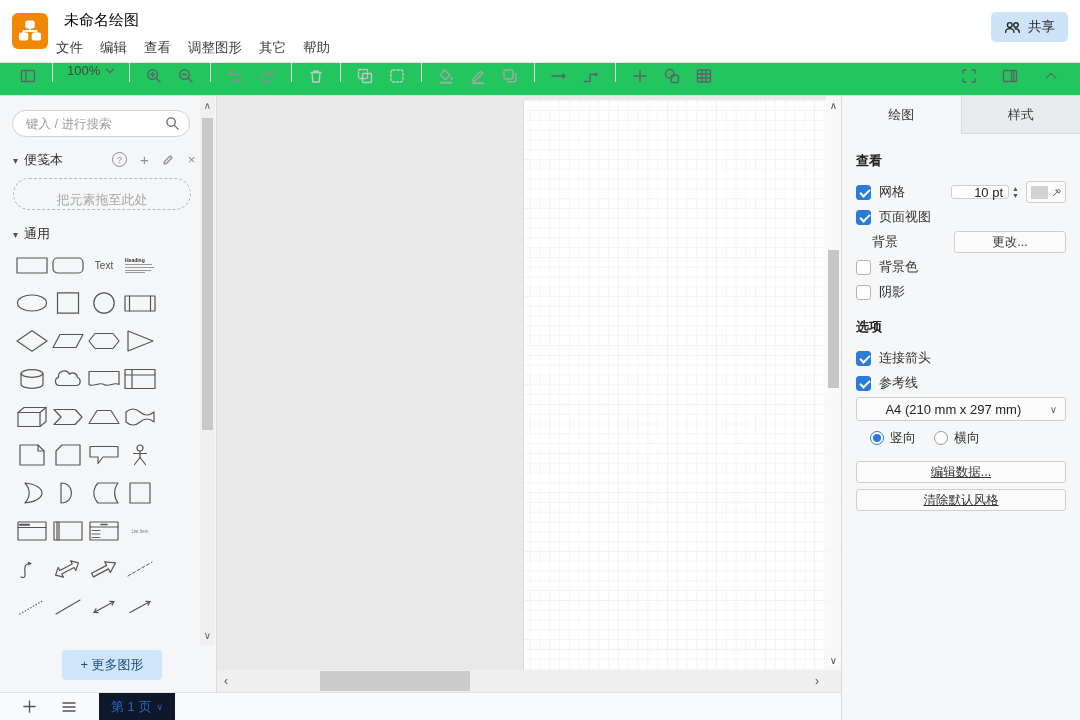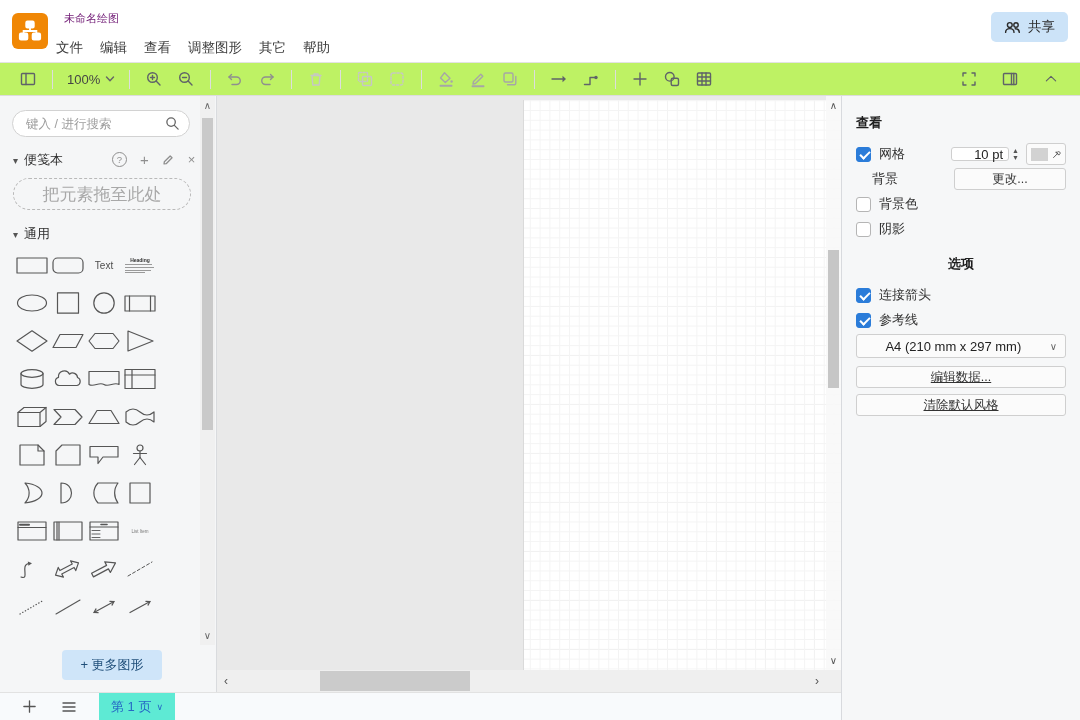--- a/index.html
+++ b/index.html
@@ -4,27 +4,27 @@
 <style>
   html,body{margin:0;padding:0;}
   body{font-family:"Liberation Sans","DejaVu Sans",sans-serif;background:#fff;}
   .app{position:relative;width:1080px;height:720px;overflow:hidden;background:#fff;font-size:13px;color:#333;}
   svg{display:block;}
   .icon{stroke:currentColor;fill:none;stroke-width:1.4;stroke-linecap:round;stroke-linejoin:round;}
 
   
   .header{position:absolute;left:0;top:0;right:0;height:62px;background:#fff;border-bottom:1px solid #e3e3e3;}
   .logo{position:absolute;left:12px;top:13px;width:36px;height:36px;border-radius:6px;background:#F08705;display:flex;align-items:center;justify-content:center;}
-  .doc-title{position:absolute;left:64px;top:11px;font-size:11px;color:#701a75;}
+  .doc-title{position:absolute;left:64px;top:11px;font-size:15px;color:#000000;}
   .menubar{position:absolute;left:56px;top:39px;display:flex;gap:17px;font-size:13.5px;color:#3c3c3c;}
   .menu-item{cursor:default;}
   .share-btn{position:absolute;right:12px;top:12px;height:30px;padding:0 13px;background:#cce3f8;border-radius:5px;display:flex;align-items:center;gap:7px;color:#2b2b2b;font-size:13.5px;}
 
   
-  .toolbar{position:absolute;left:0;top:63px;right:0;height:33px;background:#bef264;border-bottom:1px solid #dcdcdc;display:flex;align-items:center;padding-left:12px;box-sizing:border-box;}
+  .toolbar{position:absolute;left:0;top:63px;right:0;height:33px;background:#22c55e;border-bottom:1px solid #dcdcdc;display:flex;align-items:flex-start;padding-left:12px;box-sizing:border-box;}
   .tbtn{height:26px;min-width:24px;display:flex;align-items:center;justify-content:center;color:#5f6368;margin:0 4px;}
   .tbtn.dim{color:#c6c6c6;}
   .tbtn.semi{color:#a6a6a6;}
   .tbtn.soft{color:#8f8f8f;}
   .tsep{width:1px;height:19px;background:#ddd;margin:0 8px;}
   .zoom-ctl{display:flex;align-items:center;gap:5px;color:#454545;font-size:13px;padding:0 4px;margin:0 2px;}
   .t-right{margin-left:auto;display:flex;align-items:center;gap:9px;padding-right:13px;}
 
   
   .sidebar{position:absolute;left:0;top:96px;width:217px;height:596px;background:#f5f6f7;border-right:1px solid #d9dbde;box-sizing:border-box;}
@@ -33,22 +33,22 @@
   .search-box input::placeholder{color:#9d9d9d;}
   .sb-scroll{position:absolute;right:1px;top:0;width:15px;height:549px;background:#f0f0f0;}
   .sb-scroll .arr{position:absolute;left:0;width:15px;text-align:center;color:#666;font-size:10px;line-height:12px;}
   .sb-thumb{position:absolute;left:2px;right:2px;top:22px;height:312px;background:#c9c9c9;}
   .sect-head{position:absolute;left:13px;display:flex;align-items:center;gap:6px;color:#2e2e2e;font-size:13px;}
   .tri{font-size:10px;color:#555;}
   .pad-icons{position:absolute;top:56px;left:112px;display:flex;align-items:center;gap:13px;color:#8f8f8f;}
   .q-ico{width:13px;height:13px;border:1px solid #8f8f8f;border-radius:50%;font-size:9.5px;line-height:13px;text-align:center;}
   .plus-ico{font-size:15px;line-height:13px;}
   .x-ico{font-size:13px;}
-  .dropzone{position:absolute;left:13px;top:82px;width:176px;height:30px;border:1.5px dashed #b9b9b9;border-radius:16px;display:flex;align-items:center;justify-content:center;color:#a8a8a8;font-size:17px;}
-  .shape-grid{position:absolute;left:14px;top:150px;width:176px;height:392px;overflow:hidden;display:grid;grid-template-columns:repeat(4,36px);grid-auto-rows:38px;text-align:center;}
+  .dropzone{position:absolute;left:13px;top:82px;width:176px;height:30px;border:1.5px dashed #b9b9b9;border-radius:16px;display:flex;align-items:flex-end;justify-content:center;color:#a8a8a8;font-size:13px;}
+  .shape-grid{position:absolute;left:14px;top:150px;width:176px;height:392px;overflow:hidden;display:grid;grid-template-columns:repeat(4,36px);grid-auto-rows:38px;}
   .cell{display:flex;align-items:center;justify-content:center;}
   .cell svg{stroke:#565656;fill:none;stroke-width:1.2;stroke-linecap:round;stroke-linejoin:round;}
   .cell .fillp{fill:#565656;stroke:none;}
   .txt-thumb{font-size:10px;color:#4d4d4d;}
   .head-thumb{width:30px;}
   .head-thumb .ht{font-size:5px;font-weight:bold;color:#333;line-height:6px;}
   .head-thumb .hl{height:1px;background:#9a9a9a;margin-top:1.6px;}
   .li-thumb{font-size:4.5px;color:#777;}
   .more-shapes{position:absolute;left:62px;top:554px;width:100px;height:30px;background:#cfe5f9;border-radius:4px;display:flex;align-items:center;justify-content:center;color:#1f4e79;font-size:13px;}
 
@@ -97,21 +97,21 @@
   .radio-opt{display:flex;align-items:center;gap:6px;}
   .radio{position:relative;width:14px;height:14px;box-sizing:border-box;border:1px solid #9a9a9a;border-radius:50%;background:#fff;}
   .radio.checked{border:1.5px solid #2b7cd9;}
   .radio.checked::after{content:'';position:absolute;left:2px;top:2px;right:2px;bottom:2px;border-radius:50%;background:#2b7cd9;}
   .wide-btn{width:100%;margin-bottom:6px;text-decoration:underline;}
 
   
   .footer{position:absolute;left:0;bottom:0;width:841px;height:28px;background:#f8fafc;border-top:1px solid #e2e2e2;display:flex;align-items:center;box-sizing:border-box;}
   .f-ico{color:#555;margin-left:22px;display:flex;align-items:center;}
   .f-ico.menu{margin-left:24px;}
-  .page-tab{margin-left:22px;height:28px;padding:0 12px;background:#5eead4;color:#2668c5;display:flex;align-items:center;gap:5px;font-size:13px;}
+  .page-tab{margin-left:22px;height:28px;padding:0 12px;background:#0f172a;color:#2668c5;display:flex;align-items:center;gap:5px;font-size:13px;}
   .page-tab .chev{font-size:9px;color:#2668c5;}
 </style>
 </head>
 <body>
 
 <div class="app">
 
   <div class="header">
     <div class="logo">
       <svg width="24" height="24" viewBox="0 0 24 24">
@@ -596,20 +596,28 @@
       <div class="arr" style="bottom:4px;">∨</div>
     </div>
     <div class="hscroll">
       <div class="arr" style="left:7px;">‹</div>
       <div class="h-thumb"></div>
       <div class="arr" style="right:22px;">›</div>
     </div>
   </div>
 
   <div class="rpanel">
+    <div class="rtabs">
+      <div class="rtab active">
+          <span>绘图</span>
+        </div>
+      <div class="rtab">
+          <span>样式</span>
+        </div>
+    </div>
     <div class="rbody">
 
       <div class="sec-title">查看</div>
 
       <div class="row">
         <span class="cb checked"></span>
         <span class="lbl">网格</span>
         <div class="spin-wrap">
           <div class="spin-box">10 pt</div>
           <div class="spin-arrows">
@@ -618,53 +626,67 @@
             </div>
           <div class="swatch-btn">
             <span class="swatch"></span>
             <svg class="icon" width="11" height="11" viewBox="0 0 12 12" style="stroke:#555;stroke-width:1.2;">
                 <path d="M2,10 L7.2,4.8 M6.2,3.8 L8.2,5.8 M7.2,2.8 C8,2 9.2,2 10,2.8 C10.8,3.6 10.8,4.8 10,5.6 L8.8,6.8 L5.2,3.2 Z"></path>
               </svg>
           </div>
         </div>
       </div>
 
+      <div class="row">
+        <span class="cb checked"></span>
+        <span class="lbl">页面视图</span>
+      </div>
 
       <div class="row">
         <span class="indent">背景</span>
         <div class="btn chg-btn">更改...</div>
       </div>
 
       <div class="row">
         <span class="cb"></span>
         <span class="lbl">背景色</span>
       </div>
 
       <div class="row">
         <span class="cb"></span>
         <span class="lbl">阴影</span>
       </div>
 
-      <div class="sec-title" style="margin-top:14px;text-align:center;">选项</div>
+      <div class="sec-title" style="margin-top:14px;">选项</div>
 
       <div class="row">
         <span class="cb checked"></span>
         <span class="lbl">连接箭头</span>
       </div>
       <div class="row">
         <span class="cb checked"></span>
         <span class="lbl">参考线</span>
       </div>
 
 
       <div class="select">
         <span class="val">A4 (210 mm x 297 mm)</span>
         <span class="chev">∨</span>
       </div>
 
+      <div class="radio-row">
+        <div class="radio-opt">
+          <span class="radio checked"></span>
+          <span>竖向</span>
+        </div>
+        <div class="radio-opt">
+          <span class="radio"></span>
+          <span>横向</span>
+        </div>
+      </div>
 
       <div class="btn wide-btn">编辑数据...</div>
       <div class="btn wide-btn">清除默认风格</div>
     </div>
   </div>
 
   <div class="footer">
     <div class="f-ico">
         <svg class="icon" width="15" height="15" viewBox="0 0 16 16" style="stroke:#555;">
           <line x1="8" y1="2" x2="8" y2="14"></line>

